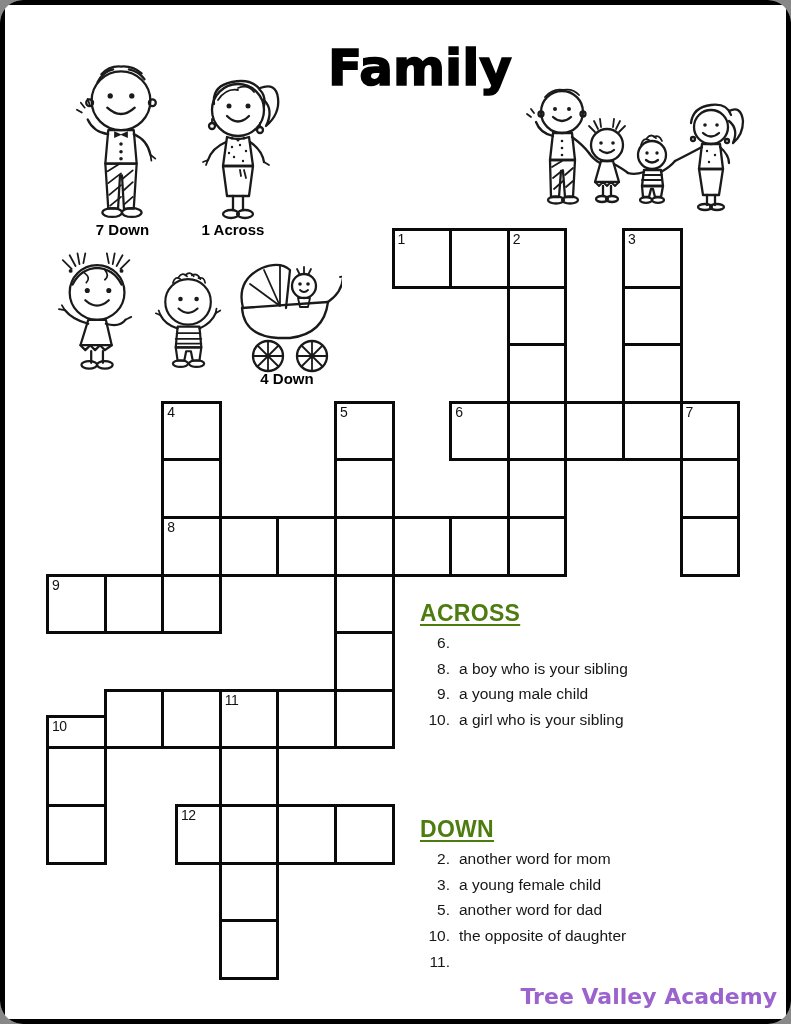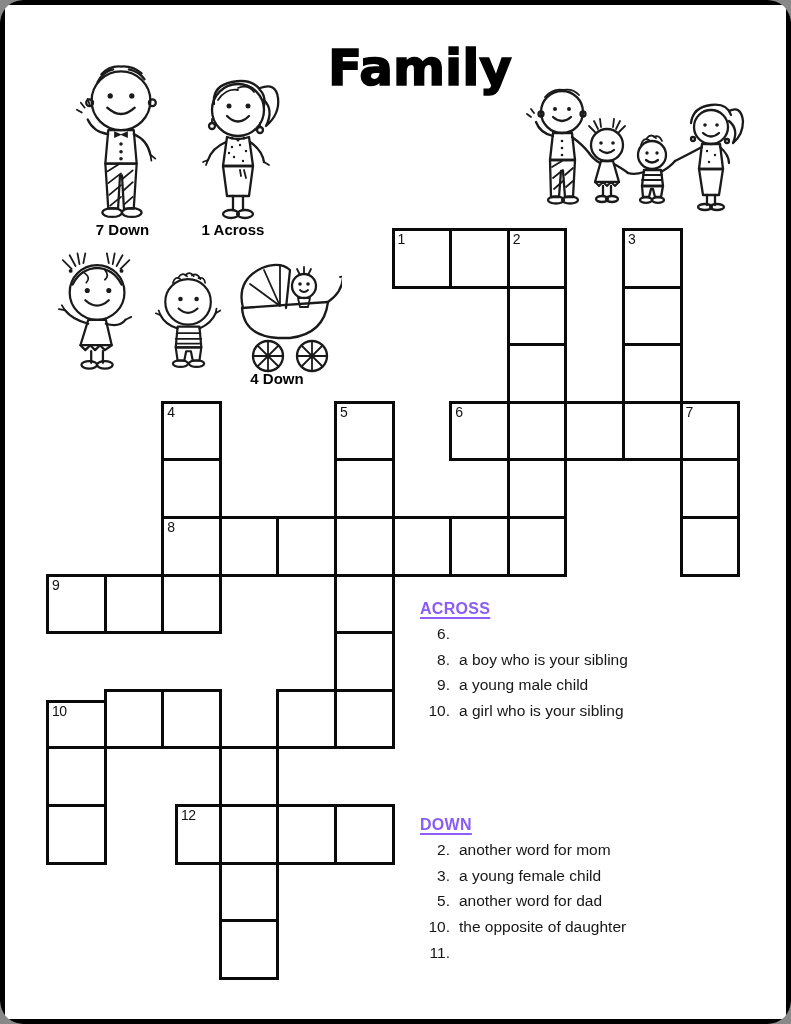--- a/index.html
+++ b/index.html
@@ -36,21 +36,21 @@
     border:3px solid #0a0a0a; background:#fff;
   }
   .cellnum {
     position:absolute; top:1px; left:3px; font-size:14px; line-height:1.1;
     font-family:"Liberation Sans", sans-serif; color:#111; letter-spacing:-0.5px;
   }
 
   
   .clues { position:absolute; left:420px; width:368px; }
   .clues h2 {
-    margin:0 0 7px 0; font-size:16px; letter-spacing:0.3px; color:#8b5cf6;
+    margin:0 0 7px 0; font-size:23px; letter-spacing:0.3px; color:#4d7c0f;
     text-decoration:underline; text-decoration-thickness:2px; text-underline-offset:3px;
   }
   .clues ol { list-style:none; margin:0; padding:0; }
   .clues li { display:flex; align-items:baseline; height:25.7px; font-size:15.5px; color:#161616; }
   .clue-num { flex:none; width:30px; text-align:right; margin-right:9px; }
   .clues.across { top:600px; }
   .clues.down { top:816px; }
 
   .credit {
     position:absolute; top:984px; right:14px;
@@ -178,21 +178,21 @@
     <path d="M12,48 Q14,76 48,78 L60,78 Q94,74 98,42"></path>
     <path d="M98,42 Q112,32 113,18"></path>
     <path class="thin" d="M110,17 l7,-1"></path>
     <circle cx="38" cy="96" r="15"></circle>
     <path class="thin" d="M38,81 L38,111 M23,96 L53,96 M28,86 L48,106 M48,86 L28,106"></path>
     <circle class="fill" cx="38" cy="96" r="2"></circle>
     <circle cx="82" cy="96" r="15"></circle>
     <path class="thin" d="M82,81 L82,111 M67,96 L97,96 M72,86 L92,106 M92,86 L72,106"></path>
     <circle class="fill" cx="82" cy="96" r="2"></circle>
   </svg>
-  <div class="fig-label" style="left:241px; top:370px; width:72px;text-align:center;">4 Down</div>
+  <div class="fig-label" style="left:251px; top:370px; width:72px;text-align:center;">4 Down</div>
 
   <svg class="fig doodle" style="left:515px; top:83px;" width="230" height="145" viewBox="0 0 230 145">
     <path class="thin" d="M30,14 Q38,5 48,7 Q58,5 64,12"></path>
     <circle cx="47" cy="29" r="21"></circle>
     <circle cx="26" cy="31" r="2.5"></circle>
       <circle cx="68" cy="31" r="2.5"></circle>
     <circle class="fill" cx="40" cy="26" r="2"></circle>
       <circle class="fill" cx="54" cy="26" r="2"></circle>
     <path d="M38,34 Q47,42 56,34"></path>
     <path d="M38,50 L57,50 L60,77 L35,77 Z"></path>
@@ -294,25 +294,28 @@
       <div class="cell" style="left: 403.2px; top: 288px;"></div>
       <div class="cell" style="left: 460.8px; top: 288px;"></div>
       <div class="cell" style="left: 633.6px; top: 288px;"></div>
       <div class="cell" style="left: 0px; top: 345.6px;">
         <span class="cellnum">9</span>
       </div>
       <div class="cell" style="left: 57.6px; top: 345.6px;"></div>
       <div class="cell" style="left: 115.2px; top: 345.6px;"></div>
       <div class="cell" style="left: 288px; top: 345.6px;"></div>
       <div class="cell" style="left: 288px; top: 403.2px;"></div>
-      <div class="cell" style="left: 0px; top: 472px;">
+      <div class="cell" style="left: 0px; top: 487px;">
         <span class="cellnum">10</span>
       </div>
       <div class="cell" style="left: 57.6px; top: 460.8px;"></div>
       <div class="cell" style="left: 115.2px; top: 460.8px;"></div>
+      <div class="cell" style="left: 172.8px; top: 460.8px;">
+        <span class="cellnum">11</span>
+      </div>
       <div class="cell" style="left: 230.4px; top: 460.8px;"></div>
       <div class="cell" style="left: 288px; top: 460.8px;"></div>
       <div class="cell" style="left: 0px; top: 518.4px;"></div>
       <div class="cell" style="left: 172.8px; top: 518.4px;"></div>
       <div class="cell" style="left: 0px; top: 576px;"></div>
       <div class="cell" style="left: 129px; top: 576px; text-decoration: underline;">
         <span class="cellnum">12</span>
       </div>
       <div class="cell" style="left: 172.8px; top: 576px;"></div>
       <div class="cell" style="left: 230.4px; top: 576px;"></div>
@@ -370,13 +373,14 @@
           <span class="clue-num">10.</span>
           <span class="clue-text">the opposite of daughter</span>
         </li>
 
         <li>
           <span class="clue-num">11.</span>
         </li>
       </ol>
   </section>
 
+  <div class="credit" style="color: rgb(154, 99, 205);">Tree Valley Academy</div>
 </div>
 
 </body></html>

